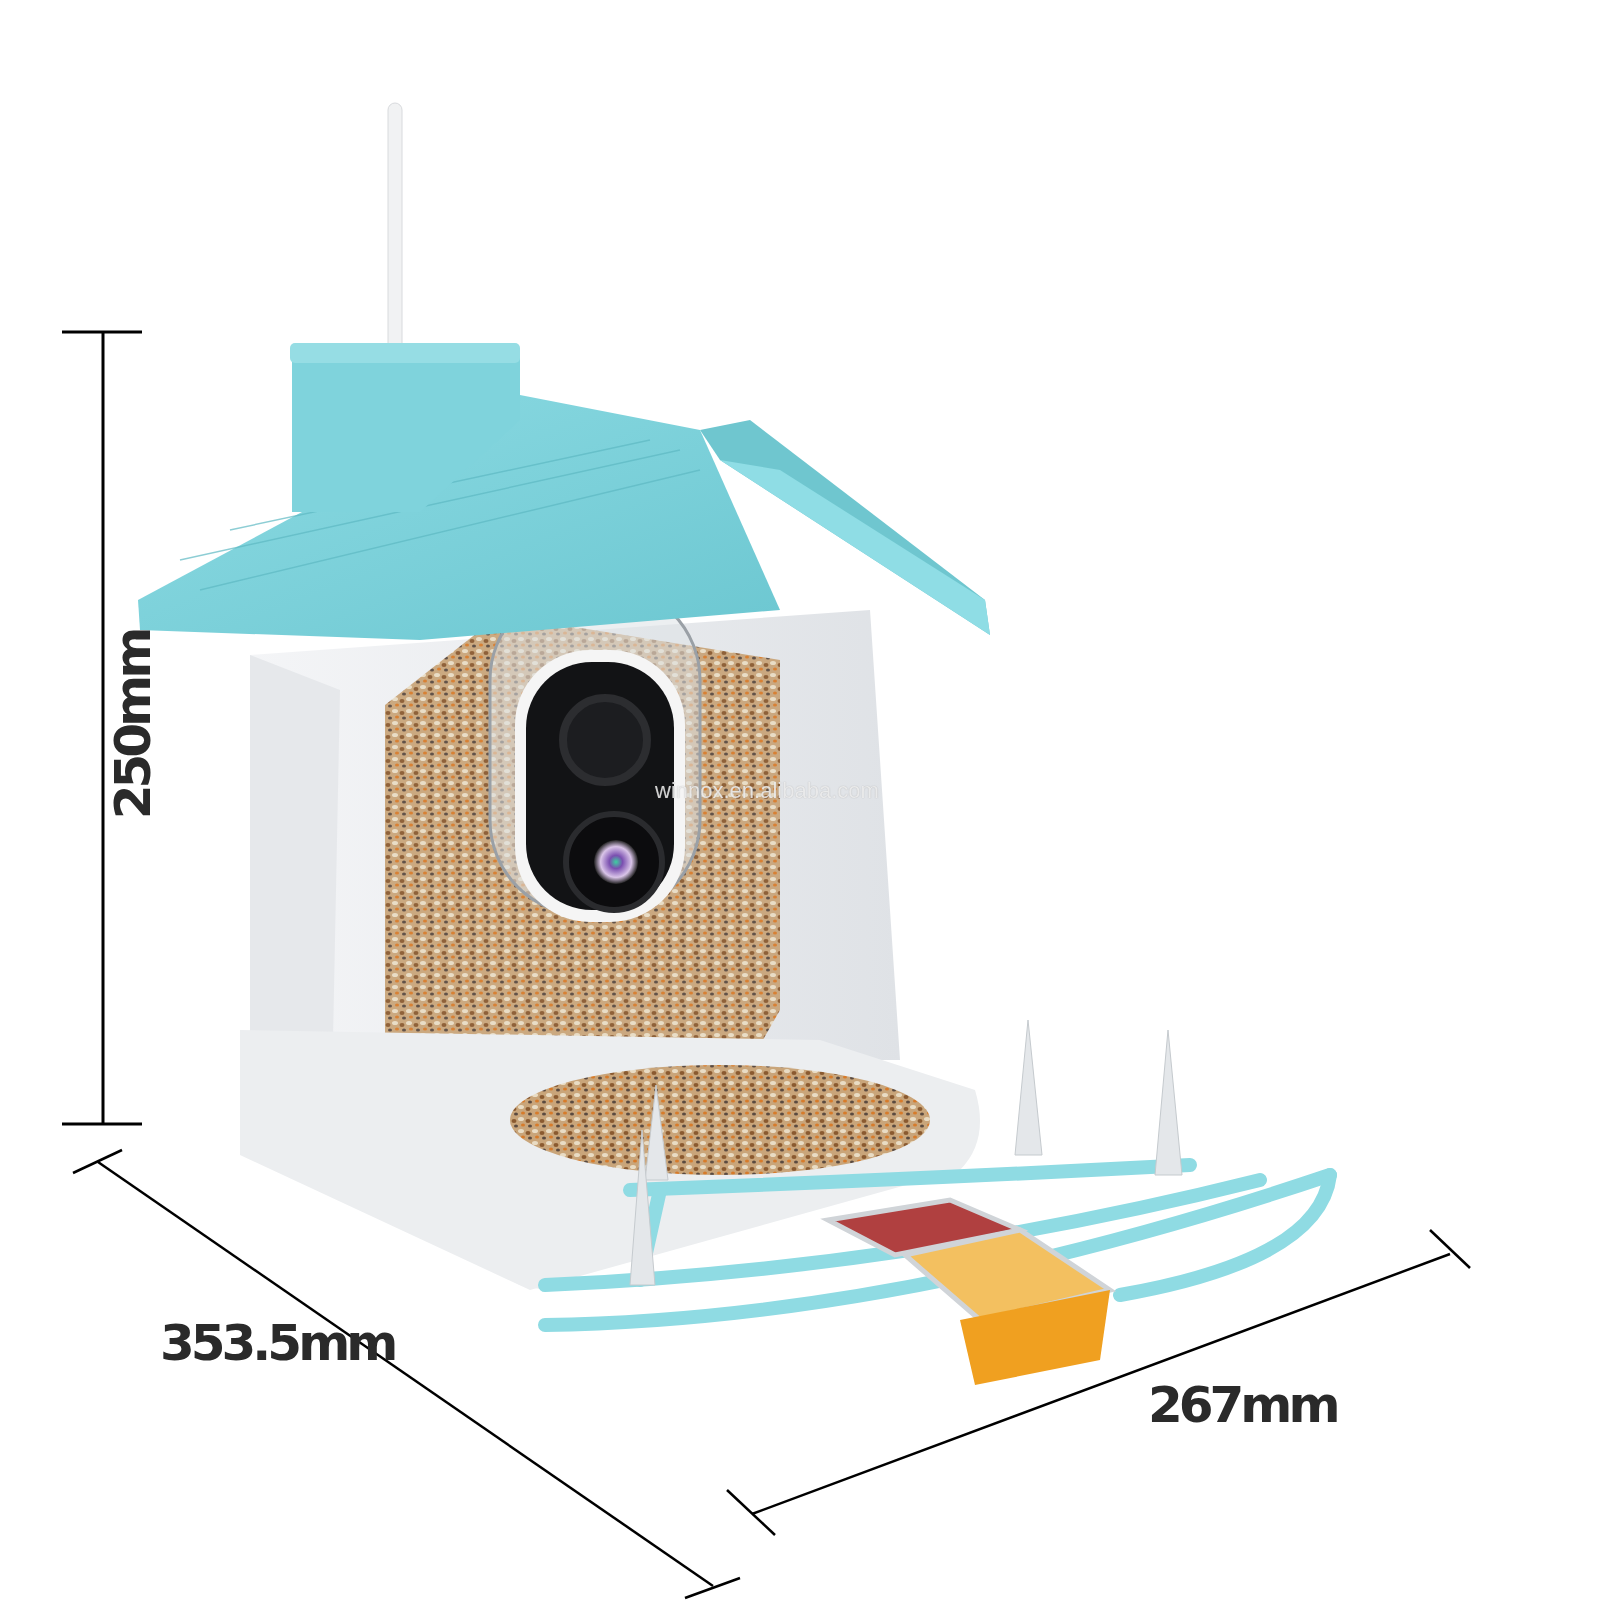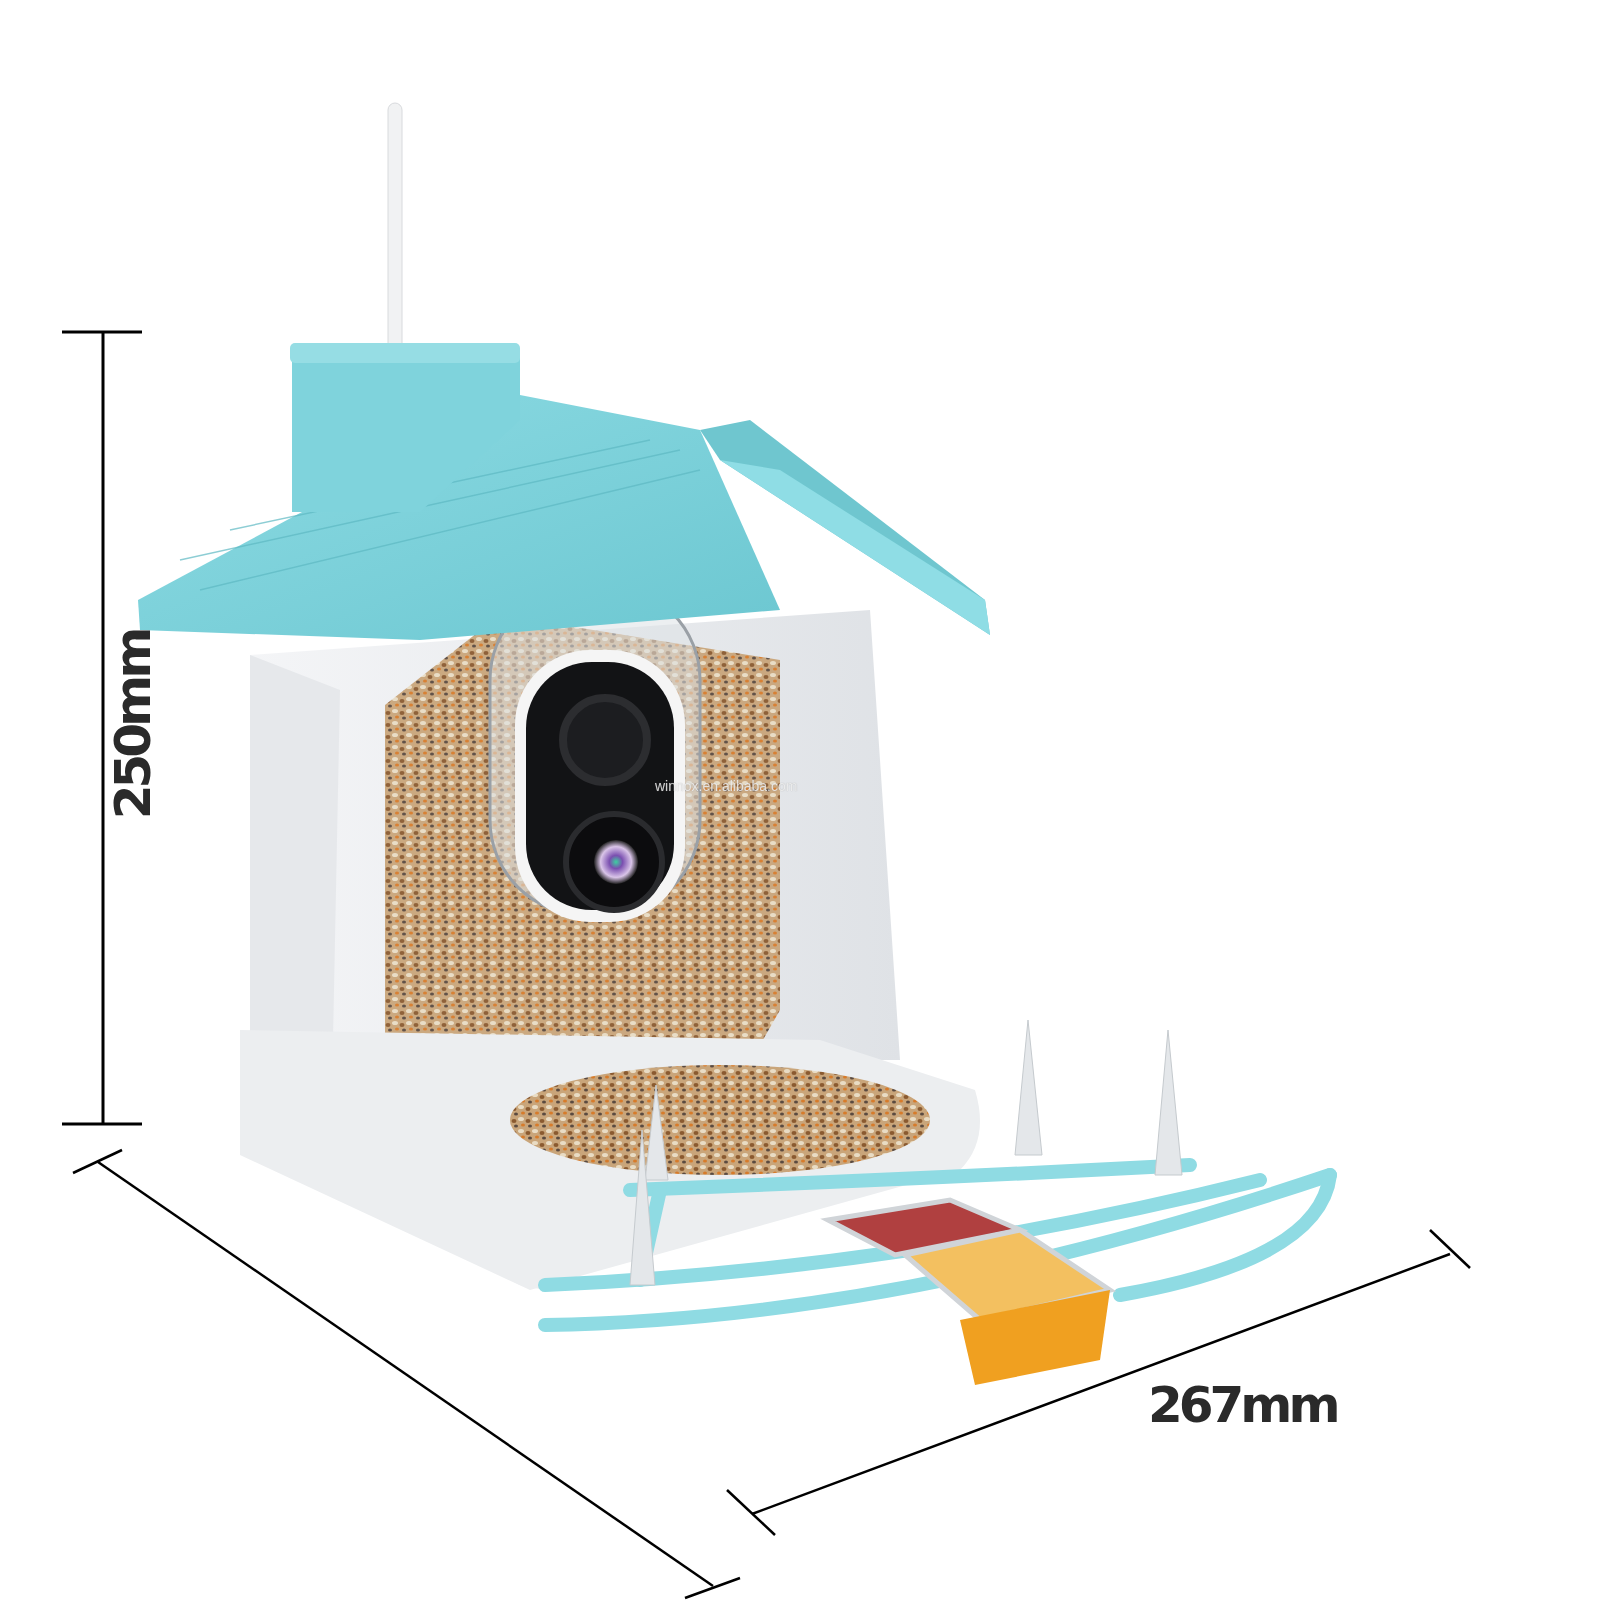--- a/index.html
+++ b/index.html
@@ -3,21 +3,21 @@
 <meta charset="utf-8">
 <style>
   html,body{margin:0;padding:0;background:#ffffff;}
   body{width:1600px;height:1600px;position:relative;overflow:hidden;font-family:"Liberation Sans",sans-serif;}
   .stage{position:absolute;left:0;top:0;width:1600px;height:1600px;}
   svg{position:absolute;left:0;top:0;}
   .dim-label{position:absolute;font-family:"DejaVu Sans",sans-serif;font-weight:bold;color:#2a2a2a;letter-spacing:-4px;font-size:50px;line-height:1;}
   .dim-h{left:8px;top:700px;transform:rotate(-90deg);transform-origin:center;width:250px;text-align:center;}
   .dim-d{left:160px;top:1318px;}
   .dim-w{left:1148px;top:1380px;text-align:center;}
-  .watermark{position:absolute;left:655px;top:778px;font-family:"Liberation Sans",sans-serif;font-size:14px;color:rgba(255,255,255,0.75);text-shadow:0 0 1px rgba(120,120,120,0.6);}
+  .watermark{position:absolute;left:655px;top:778px;font-family:"Liberation Sans",sans-serif;font-size:22px;color:rgba(255,255,255,0.75);text-shadow:0 0 1px rgba(120,120,120,0.6);}
 </style>
 </head>
 <body>
 
 <div class="stage">
 <svg width="1600" height="1600" viewBox="0 0 1600 1600">
   <defs>
     <linearGradient id="roofG" x1="0" y1="0" x2="1" y2="1">
       <stop offset="0" stop-color="#8ddbe3"></stop>
           <stop offset="1" stop-color="#6cc7d1"></stop>
@@ -106,15 +106,16 @@
   </g>
 
   <g>
     <path d="M828 1220 L950 1200 L1020 1230 L895 1255 Z" fill="#b04040" stroke="#d0d4d8" stroke-width="5"></path>
     <path d="M905 1255 L1020 1230 L1110 1290 L980 1320 Z" fill="#f3c060" stroke="#d0d4d8" stroke-width="5"></path>
     <path d="M960 1320 L1110 1290 L1100 1360 L975 1385 Z" fill="#f0a020"></path>
   </g>
 </svg>
 
 <div class="dim-label dim-h">250mm</div>
+<div class="dim-label dim-d">353.5mm</div>
 <div class="dim-label dim-w">267mm</div>
 <div class="watermark">winnox.en.alibaba.com</div>
 </div>
 
 </body></html>

